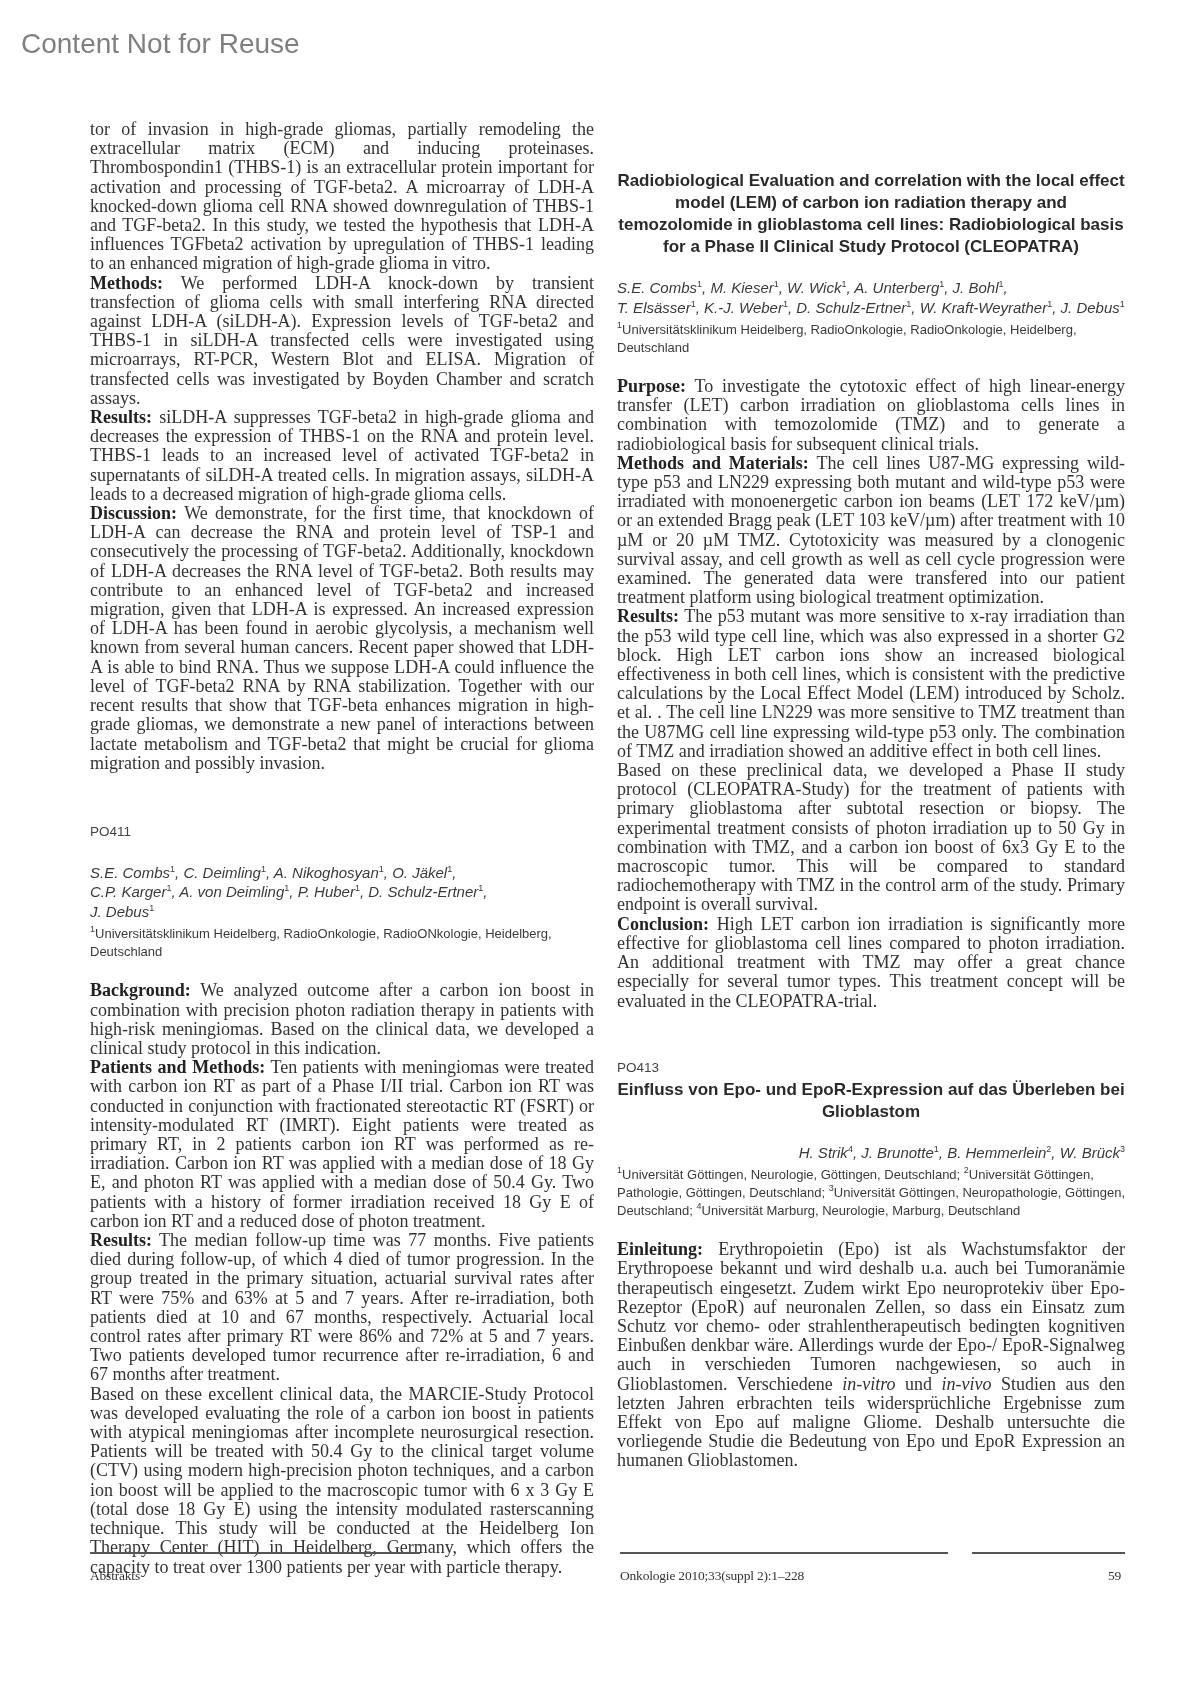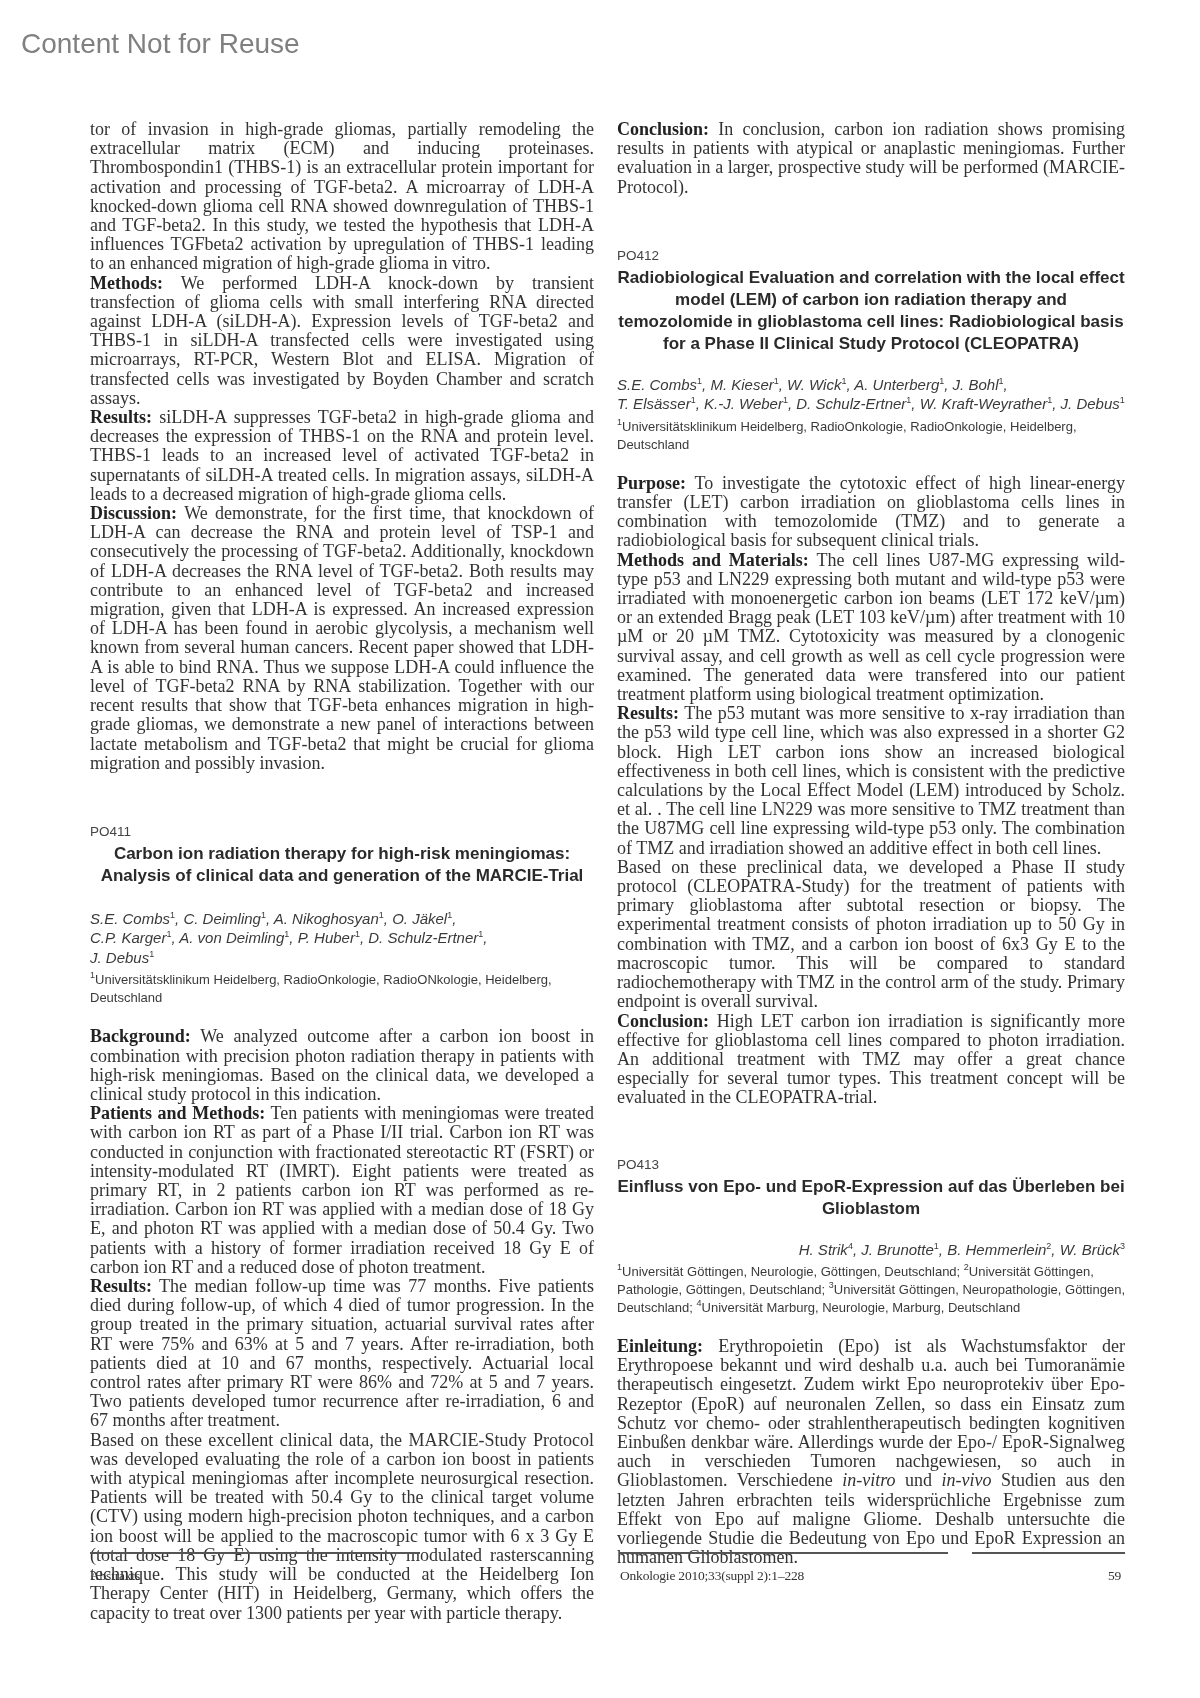--- a/index.html
+++ b/index.html
@@ -48,21 +48,20 @@
 <div class="col col-left">
   <div class="body-text">
     <p class="para"><span>tor of invasion in high-grade gliomas, partially remodeling the extracellular matrix (ECM) and inducing proteinases. Thrombospondin1 (THBS-1) is an extracellular protein important for activation and processing of TGF-beta2. A microarray of LDH-A knocked-down glioma cell RNA showed downregula­tion of THBS-1 and TGF-beta2. In this study, we tested the hypothesis that LDH-A influences TGFbeta2 activation by upregulation of THBS-1 leading to an enhanced migration of high-grade glioma in vitro.</span></p>
     <p class="para"><span class="lead">Methods:</span><span> We performed LDH-A knock-down by transient transfection of glioma cells with small interfering RNA directed against LDH-A (siLDH-A). Expression levels of TGF-beta2 and THBS-1 in siLDH-A transfected cells were investigated using microarrays, RT-PCR, Western Blot and ELISA. Migration of transfected cells was investigated by Boyden Chamber and scratch assays.</span></p>
     <p class="para"><span class="lead">Results:</span><span>  siLDH-A suppresses TGF-beta2 in high-grade glioma and decreases the expression of THBS-1 on the RNA and protein level. THBS-1 leads to an increased level of activated TGF-beta2 in supernatants of siLDH-A treated cells. In migration assays, siLDH-A leads to a decreased migration of high-grade glioma cells.</span></p>
     <p class="para"><span class="lead">Discussion:</span><span> We demonstrate, for the first time, that knockdown of LDH-A can decrease the RNA and protein level of TSP-1 and consecutively the pro­cessing of TGF-beta2. Additionally, knockdown of LDH-A decreases the RNA level of TGF-beta2. Both results may contribute to an enhanced level of TGF-beta2 and increased migration, given that LDH-A is expressed. An increased expression of LDH-A has been found in aerobic glycolysis, a mechanism well known from several human cancers. Recent paper showed that LDH-A is able to bind RNA. Thus we suppose LDH-A could influence the level of TGF-beta2 RNA by RNA stabilization. Together with our recent results that show that TGF-beta enhances migration in high-grade gliomas, we demonstrate a new panel of interactions between lactate metabolism and TGF-beta2 that might be crucial for glioma migration and possibly invasion.</span></p>
   </div>
 
   <div style="margin-top:50px;">
     <p class="abs-id">PO411</p>
-    <h2 class="abs-title">Carbon ion radiation therapy for high-risk meningiomas: Analysis of clinical data and generation of the MARCIE-Trial</h2>
     <p class="authors" style="margin-top:22px;">
       <span>S.E. Combs</span><sup>1</sup>,
       <span>C. Deimling</span><sup>1</sup>,
       <span>A. Nikoghosyan</span><sup>1</sup>,
       <span>O. Jäkel</span><sup>1</sup>,<br>
       <span>C.P. Karger</span><sup>1</sup>,
       <span>A. von Deimling</span><sup>1</sup>,
       <span>P. Huber</span><sup>1</sup>,
       <span>D. Schulz-Ertner</span><sup>1</sup>,<br>
       <span>J. Debus</span><sup>1</sup>
@@ -72,26 +71,22 @@
     <div class="body-text" style="margin-top:20px;">
       <p class="para"><span class="lead">Background:</span><span>  We analyzed outcome after a carbon ion boost in combination with precision photon radiation therapy in patients with high-risk menin­giomas. Based on the clinical data, we developed a clinical study protocol in this indication.</span></p>
       <p class="para"><span class="lead">Patients and Methods:</span><span> Ten patients with meningiomas were treated with carbon ion RT as part of a Phase I/II trial. Carbon ion RT was conducted in conjunction with fractionated stereotactic RT (FSRT) or intensity-modulated RT (IMRT). Eight patients were treated as primary RT, in 2 patients carbon ion RT was performed as re-irradiation. Carbon ion RT was applied with a median dose of 18 Gy E, and photon RT was applied with a median dose of 50.4 Gy. Two patients with a history of former irradiation received 18 Gy E of carbon ion RT and a reduced dose of photon treatment.</span></p>
       <p class="para"><span class="lead">Results:</span><span>  The median follow-up time was 77 months. Five patients died dur­ing follow-up, of which 4 died of tumor progression. In the group treated in the primary situation, actuarial survival rates after RT were 75% and 63% at 5 and 7 years. After re-irradiation, both patients died at 10 and 67 months, respectively. Actuarial local control rates after primary RT were 86% and 72% at 5 and 7 years. Two patients developed tumor recurrence after re-irradiation, 6 and 67 months after treatment.</span></p>
       <p class="para"><span>Based on these excellent clinical data, the MARCIE-Study Protocol was developed evaluating the role of a carbon ion boost in patients with atypical meningiomas after incomplete neurosurgical resection. Patients will be treated with 50.4 Gy to the clinical target volume (CTV) using modern high-precision photon techniques, and a carbon ion boost will be applied to the macroscopic tumor with 6 x 3 Gy E (total dose 18 Gy E) using the intensity modulated rasterscanning technique. This study will be conducted at the Heidelberg Ion Therapy Center (HIT) in Heidelberg, Germany, which offers the capacity to treat over 1300 patients per year with particle therapy.</span></p>
     </div>
   </div>
 </div>
 
 <div class="col col-right">
-  <div class="body-text">
-    <p class="para"><span class="lead">Conclusion:</span><span>  In conclusion, carbon ion radiation shows promising results in patients with atypical or anaplastic meningiomas. Further evaluation in a larger, prospective study will be performed (MARCIE-Protocol).</span></p>
-  </div>
 
   <div style="margin-top:50px;">
-    <p class="abs-id">PO412</p>
     <h2 class="abs-title">Radiobiological Evaluation and correlation with the local effect model (LEM) of carbon ion radiation therapy and temozolomide in glioblastoma cell lines: Radiobiological basis for a Phase II Clinical Study Protocol (CLEOPATRA)</h2>
     <p class="authors" style="margin-top:20px;">
       <span>S.E. Combs</span><sup>1</sup>,
       <span>M. Kieser</span><sup>1</sup>,
       <span>W. Wick</span><sup>1</sup>,
       <span>A. Unterberg</span><sup>1</sup>,
       <span>J. Bohl</span><sup>1</sup>,<br>
       <span>T. Elsässer</span><sup>1</sup>,
       <span>K.-J. Weber</span><sup>1</sup>,
       <span>D. Schulz-Ertner</span><sup>1</sup>,

